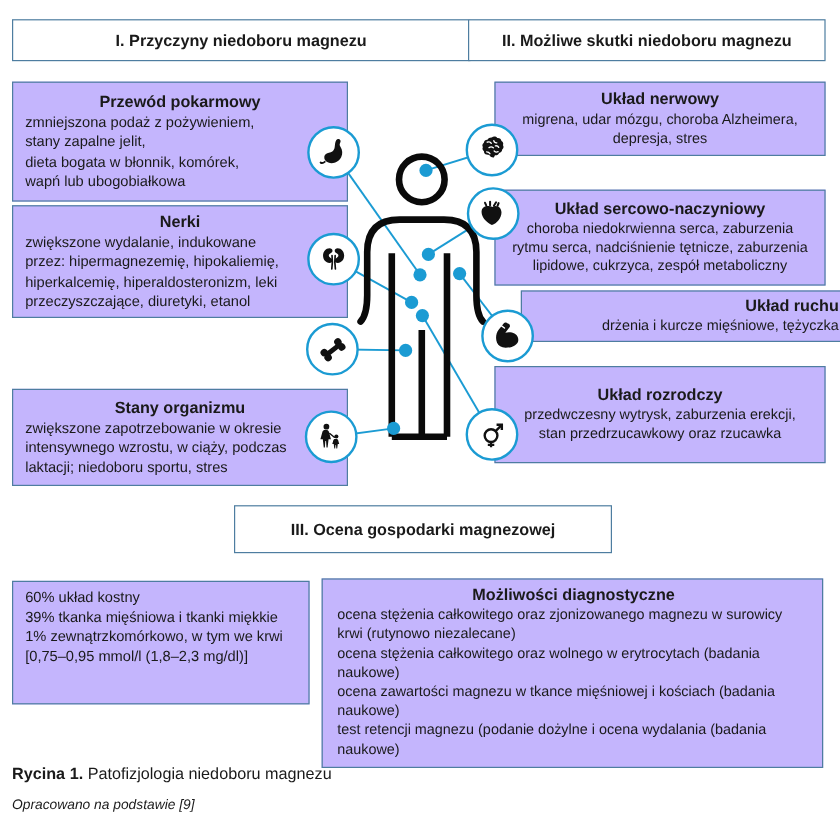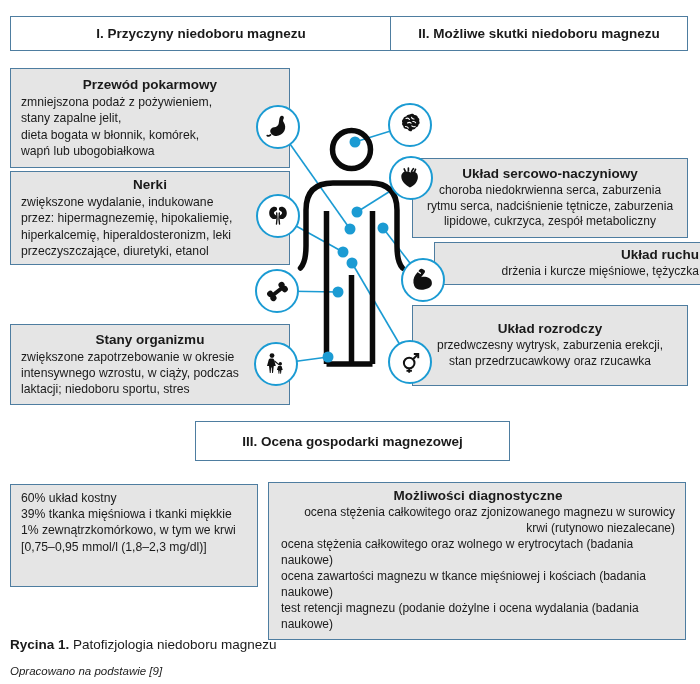--- a/index.html
+++ b/index.html
@@ -6,21 +6,21 @@
   #stage{
     position:relative;width:700px;height:684px;background:#ffffff;
     font-family:"Liberation Sans", sans-serif;color:#1a1a1a;overflow:hidden;
   }
   .hdr{
     position:absolute;border:1.6px solid #4e7da0;background:#fff;box-sizing:border-box;
     display:flex;align-items:center;justify-content:center;
     font-weight:bold;font-size:13.5px;z-index:2;text-align:center;
   }
   .box{
-    position:absolute;border:1.6px solid #4e7da0;background:#e5e5e5;box-sizing:border-box;
+    position:absolute;border:1.6px solid #4e7da0;background:#c4b5fd;box-sizing:border-box;
     padding:5px 10px;z-index:2;display:flex;flex-direction:column;justify-content:center;
   }
   .box .t{font-weight:bold;font-size:13.5px;text-align:center;margin-bottom:2px;}
   .box .b{font-size:12.2px;line-height:1.33;white-space:pre-line;}
   .box.centered .b{text-align:center;}
   .box.small .b{font-size:12px;}
   .icon-circle{
     position:absolute;width:44px;height:44px;border-radius:50%;
     background:#fff;border:2px solid #1b9bd3;box-sizing:border-box;
     display:flex;align-items:center;justify-content:center;z-index:5;
@@ -53,20 +53,25 @@
 hiperkalcemię, hiperaldosteronizm, leki
 przeczyszczające, diuretyki, etanol</div>
   </div>
   <div class="box" style="left:10px;top:324px;width:280px;height:81px;">
     <div class="t">Stany organizmu</div>
     <div class="b">zwiększone zapotrzebowanie w okresie
 intensywnego wzrostu, w ciąży, podczas
 laktacji; niedoboru sportu, stres</div>
   </div>
 
+  <div class="box centered small" style="left:412px;top:68px;width:276px;height:62px;">
+    <div class="t">Układ nerwowy</div>
+    <div class="b">migrena, udar mózgu, choroba Alzheimera,
+depresja, stres</div>
+  </div>
   <div class="box centered small" style="left:412px;top:158px;width:276px;height:80px;">
     <div class="t">Układ sercowo-naczyniowy</div>
     <div class="b">choroba niedokrwienna serca, zaburzenia
 rytmu serca, nadciśnienie tętnicze, zaburzenia
 lipidowe, cukrzyca, zespół metaboliczny</div>
   </div>
   <div class="box centered small" style="left:434px;top:242px;width:276px;height:43px;align-items:flex-end;">
     <div class="t">Układ ruchu</div>
     <div class="b">drżenia i kurcze mięśniowe, tężyczka</div>
   </div>
@@ -77,21 +82,21 @@
   </div>
 
   <div class="box" style="left:10px;top:484px;width:248px;height:103px;justify-content:flex-start;">
     <div class="b">60% układ kostny</div>
     <div class="b">39% tkanka mięśniowa i tkanki miękkie</div>
     <div class="b">1% zewnątrzkomórkowo, w tym we krwi</div>
     <div class="b">[0,75–0,95 mmol/l (1,8–2,3 mg/dl)]</div>
   </div>
   <div class="box" style="left:268px;top:482px;width:418px;height:158px;justify-content:flex-start;padding-left:12px;">
     <div class="t">Możliwości diagnostyczne</div>
-    <div class="b" style="font-size:12px;text-align:right;">ocena stężenia całkowitego oraz zjonizowanego magnezu w surowicy krwi (rutynowo niezalecane)</div>
+    <div class="b" style="font-size:12px;">ocena stężenia całkowitego oraz zjonizowanego magnezu w surowicy krwi (rutynowo niezalecane)</div>
     <div class="b" style="font-size:12px;">ocena stężenia całkowitego oraz wolnego w erytrocytach (badania naukowe)</div>
     <div class="b" style="font-size:12px;">ocena zawartości magnezu w tkance mięśniowej i kościach (badania naukowe)</div>
     <div class="b" style="font-size:12px;">test retencji magnezu (podanie dożylne i ocena wydalania (badania naukowe)</div>
   </div>
 
   <svg id="overlay" width="700" height="684" viewBox="0 0 700 684">
 
     <g stroke="#1b9bd3" stroke-width="1.6">
       <line x1="410" y1="125" x2="355" y2="142"></line>
       <line x1="411" y1="178" x2="357" y2="212"></line>

